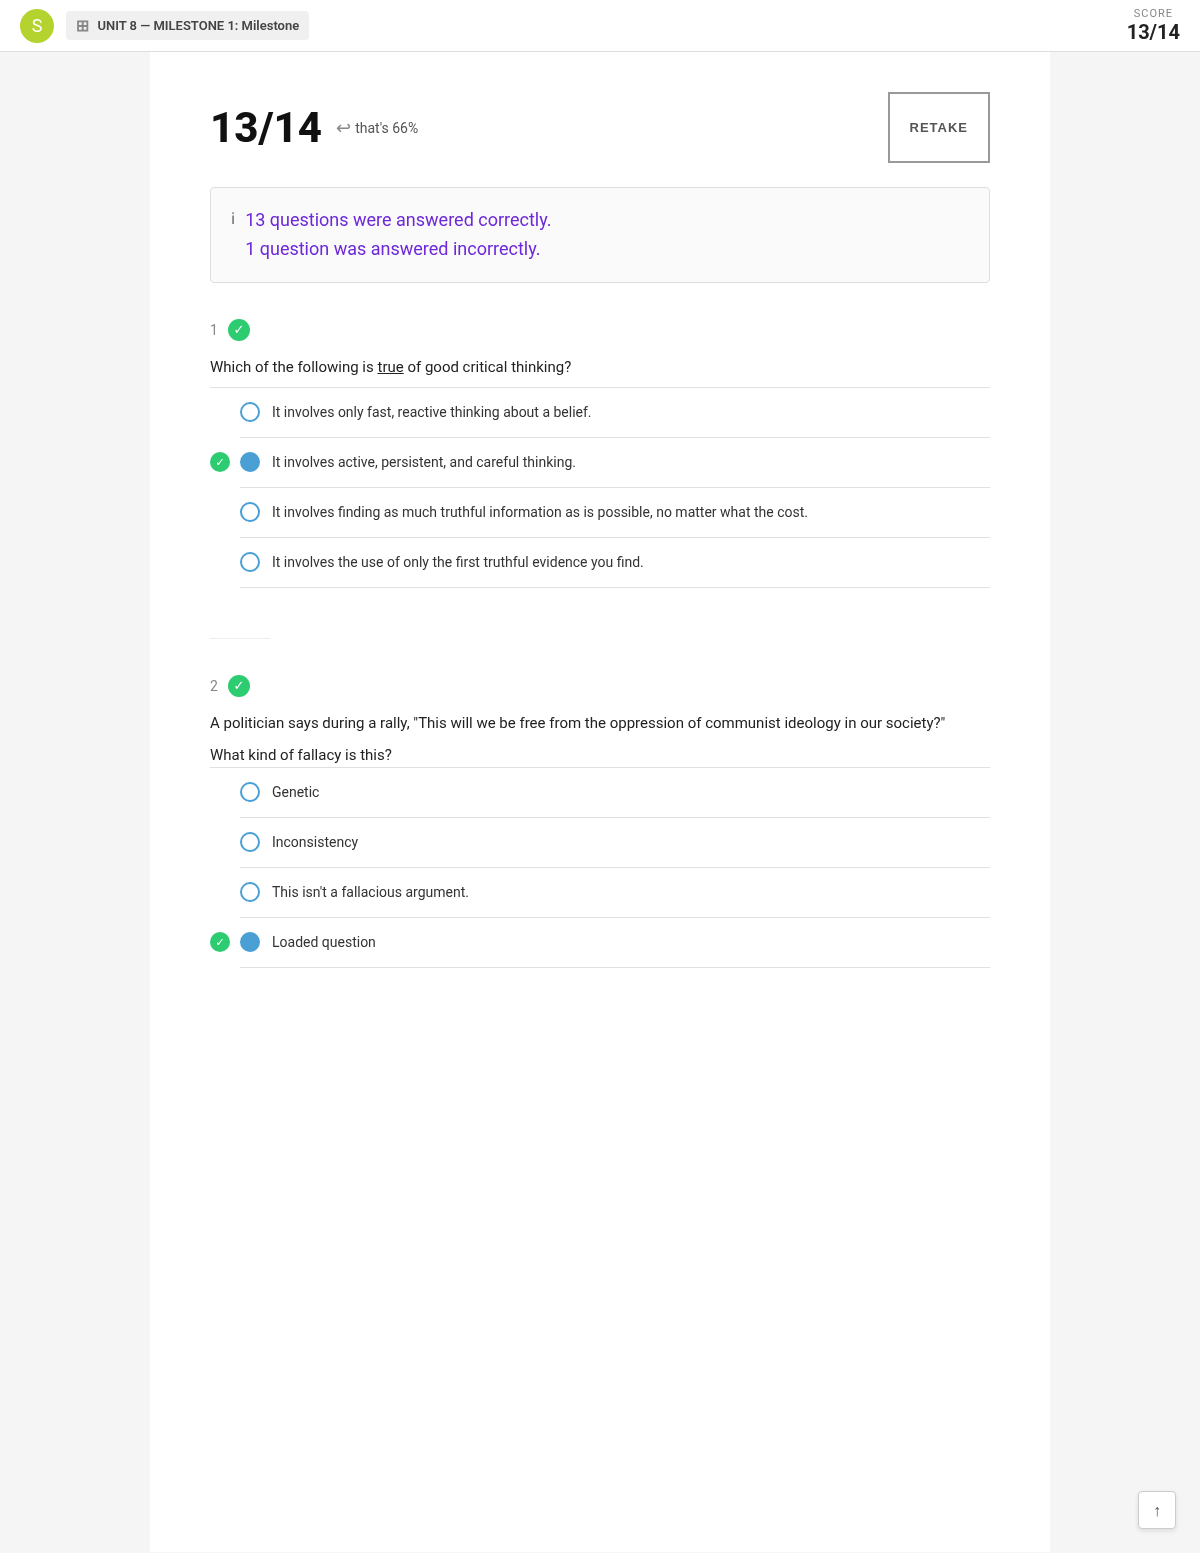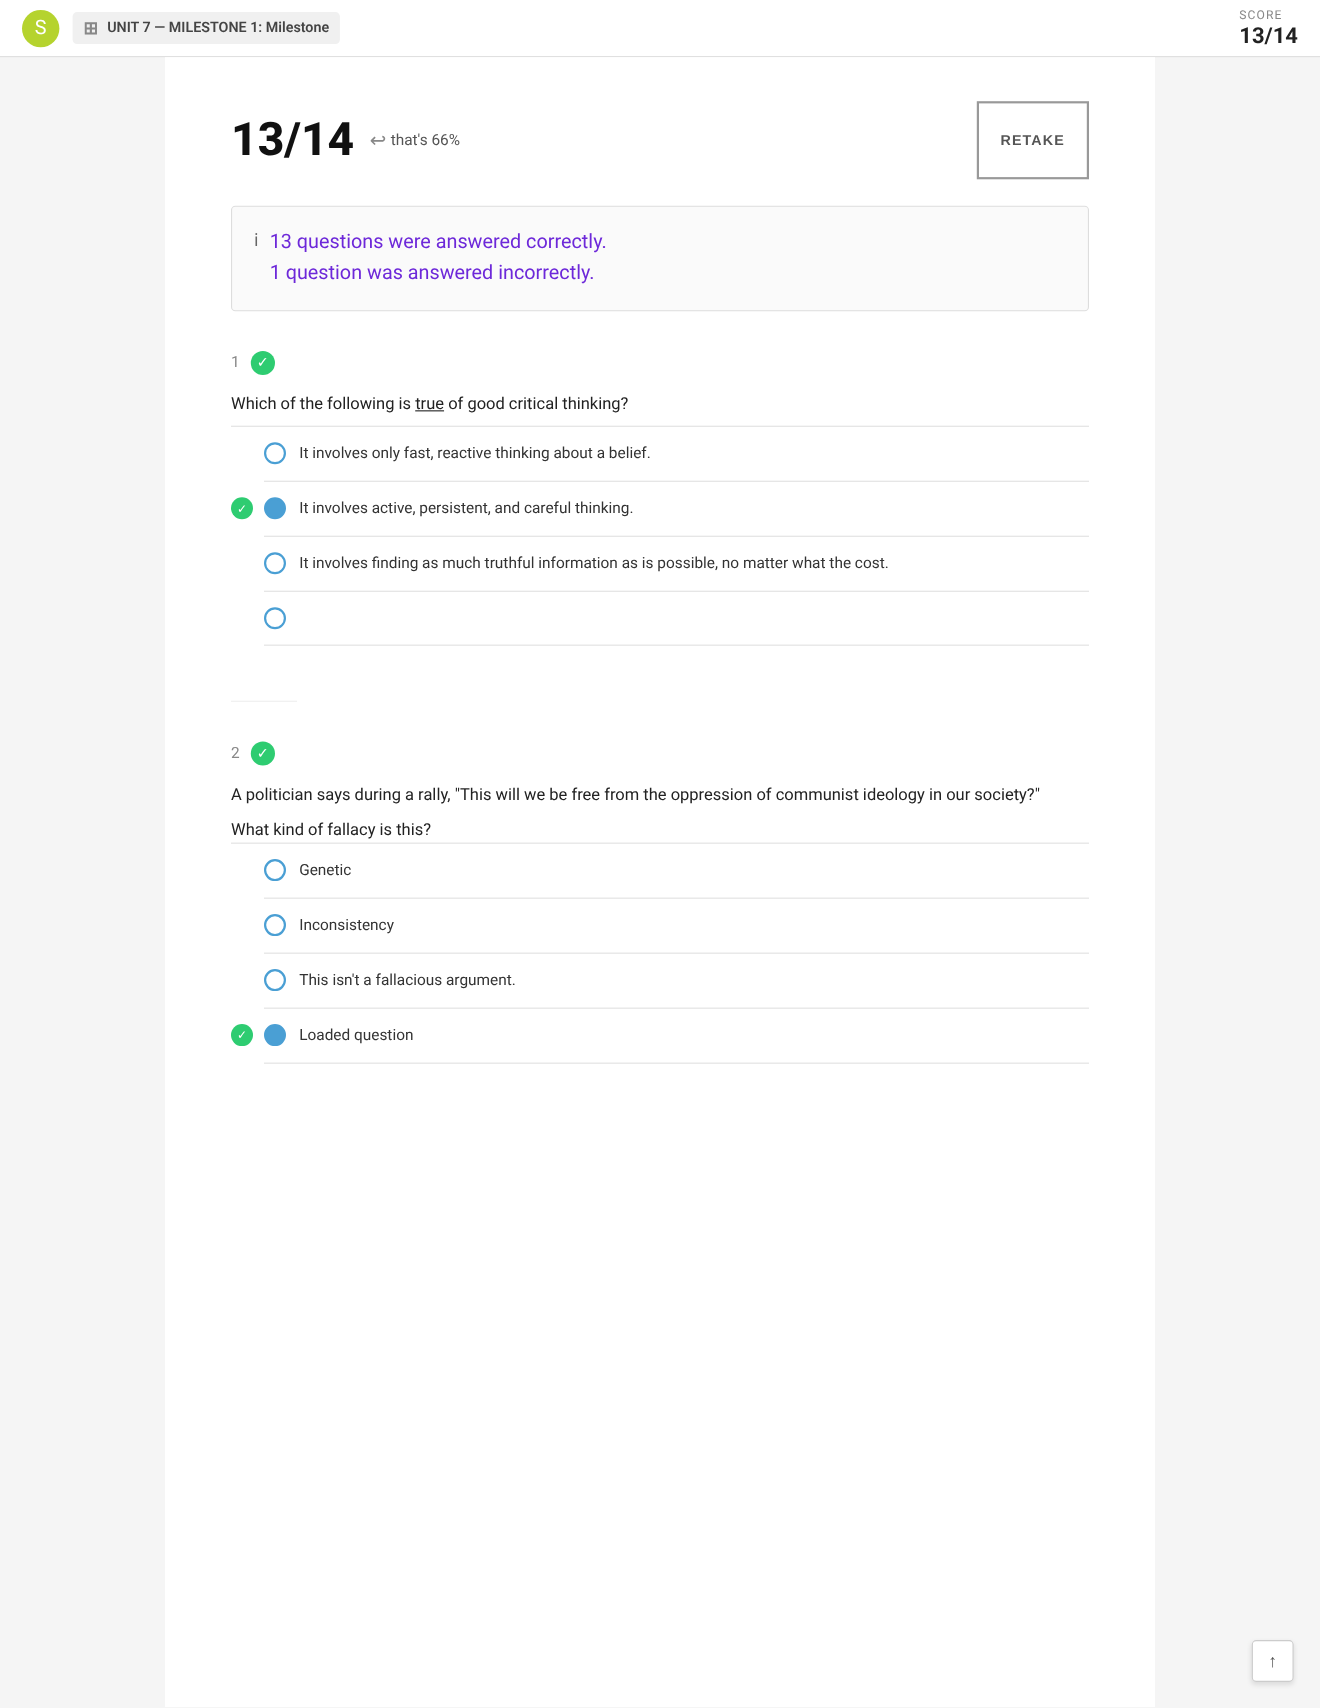--- a/index.html
+++ b/index.html
@@ -45,21 +45,21 @@
       gap: 8px;
       font-size: 13px;
       font-weight: 600;
       color: #444;
     }
     .nav-icon-people {
       font-size: 16px;
       color: #888;
     }
     .score-block {
-      text-align: left;
+      text-align: center;
     }
     .score-label {
       font-size: 11px;
       letter-spacing: 1px;
       color: #888;
       text-transform: uppercase;
     }
     .score-value {
       font-size: 20px;
       font-weight: 700;
@@ -286,21 +286,21 @@
 </head>
 <body>
 
 <div class="top-nav">
   <div class="nav-left">
     <div class="logo-circle">
       <span>S</span>
     </div>
     <div class="nav-badge">
       <span class="nav-icon-people">⊞</span>
-      <span>UNIT 7 — MILESTONE 1: Milestone</span>
+      <span>UNIT 8 — MILESTONE 1: Milestone</span>
     </div>
   </div>
   <div class="score-block">
     <div class="score-label">SCORE</div>
     <div class="score-value">13/14</div>
   </div>
 </div>
 
 <div class="main-content">
 
@@ -349,20 +349,21 @@
         </div>
       </div>
 
       <div class="option-row">
         <div class="option-radio"></div>
         <span class="option-text">It involves finding as much truthful information as is possible, no matter what the cost.</span>
       </div>
 
       <div class="option-row">
         <div class="option-radio"></div>
+        <span class="option-text">It involves the use of only the first truthful evidence you find.</span>
       </div>
     </div>
 
   </div>
 
   <hr class="divider-between">
 
   <div class="question-block">
     <div class="question-number-row">
       <span class="q-num">2</span>

